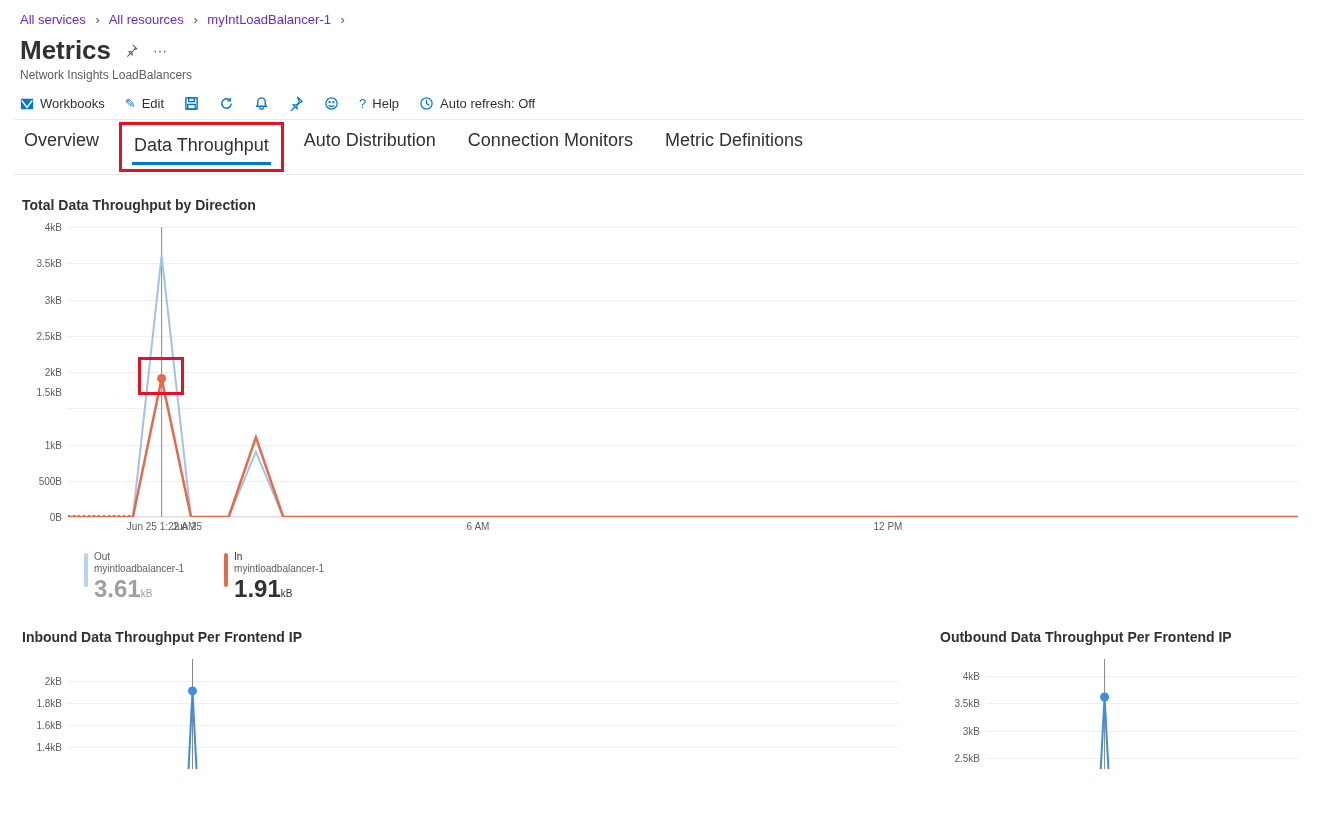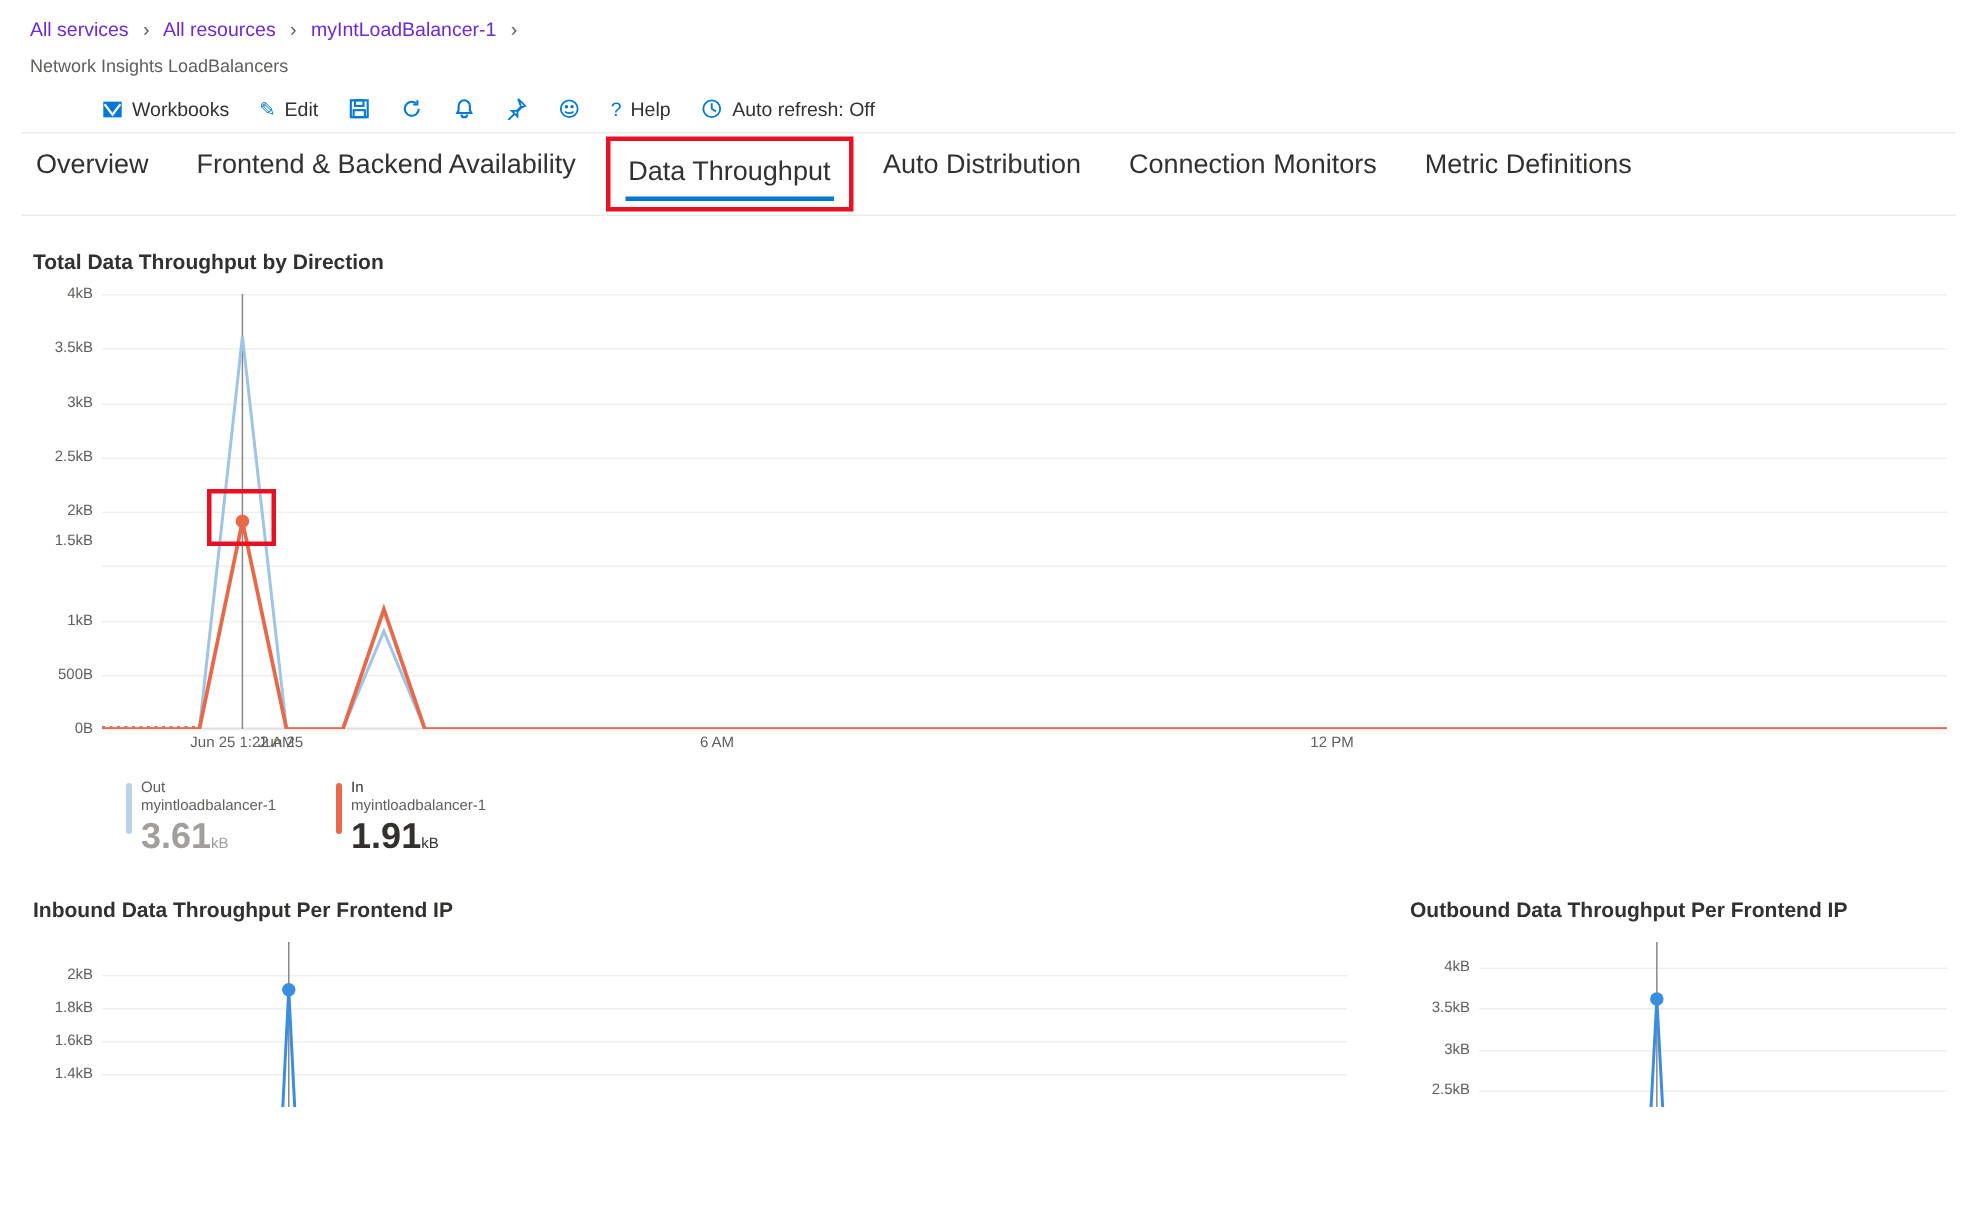--- a/index.html
+++ b/index.html
@@ -5,21 +5,21 @@
   * { box-sizing: border-box; margin: 0; padding: 0; }
   body { font-family: "Segoe UI", Arial, sans-serif; font-size: 13px; color: #323130; background: #fff; }
   a { color: #6d28d9; text-decoration: none; }
   .breadcrumb { padding: 12px 20px 4px; font-size: 13px; }
   .breadcrumb span.sep { color: #605e5c; margin: 0 6px; }
   .page-header { padding: 4px 20px 6px; }
   .page-title-row { display: flex; align-items: center; gap: 14px; }
   .page-title { font-size: 26px; font-weight: 600; }
   .subtitle { color: #605e5c; font-size: 12px; margin-top: 2px; }
   .icon-btn { color: #605e5c; cursor: pointer; font-size: 14px; }
-  .toolbar { display: flex; align-items: center; gap: 20px; padding: 8px 20px 4px; font-size: 13px; margin-left: 48px; }
+  .toolbar { display: flex; align-items: center; gap: 20px; padding: 8px 20px 4px; font-size: 13px; }
   .tool-item { display: inline-flex; align-items: center; gap: 6px; color: #323130; cursor: pointer; }
   .tool-blue { color: #0078d4; }
   .tabs-wrap { border-top: 1px solid #edebe9; border-bottom: 1px solid #edebe9; margin: 4px 14px 0 14px; }
   .tabs { display: flex; gap: 28px; padding: 0 8px; font-size: 18px; }
   .tab { padding: 10px 2px; color: #323130; cursor: pointer; }
   .tab.active { border-bottom: 3px solid #0078d4; }
   .tab-highlight { border: 3px solid #e81123; display: inline-block; padding: 4px 10px; margin: 2px -10px; }
   .section-title { font-size: 14px; font-weight: 600; padding: 22px 22px 6px; }
   .chart-area { position: relative; margin: 8px 20px 8px 20px; }
   .yaxis { position: absolute; left: 0; top: 0; bottom: 0; width: 48px; }
@@ -46,20 +46,29 @@
 <div class="breadcrumb">
   <a href="#">All services</a>
   <span class="sep">›</span>
   <a href="#">All resources</a>
   <span class="sep">›</span>
   <a href="#">myIntLoadBalancer-1</a>
   <span class="sep">›</span>
 </div>
 
 <div class="page-header">
+  <div class="page-title-row">
+    <span class="page-title">Metrics</span>
+    <span class="icon-btn" title="Pin">
+      <svg width="14" height="14" viewBox="0 0 16 16" fill="none" stroke="#605e5c" stroke-width="1.3">
+          <path d="M10 1l5 5-3 1-3 3v4l-2-2-4 4 4-4-2-2h4l3-3 1-3z" transform="scale(0.9)"></path>
+        </svg>
+    </span>
+    <span class="icon-btn">⋯</span>
+  </div>
   <div class="subtitle">Network Insights LoadBalancers</div>
 </div>
 
 <div class="toolbar">
   <span class="tool-item">
     <span class="tool-blue">
       <svg width="14" height="14" viewBox="0 0 16 16">
           <rect x="1" y="2" width="14" height="12" fill="#0078d4"></rect>
           <path d="M2 4 L8 12 L14 4" stroke="#fff" stroke-width="1.6" fill="none"></path>
         </svg>
@@ -113,21 +122,20 @@
           <path d="M8 4v4l3 2"></path>
         </svg>
     </span>
     <span>Auto refresh: Off</span>
   </span>
 </div>
 
 <div class="tabs-wrap">
   <div class="tabs">
     <div class="tab">Overview</div>
-    <div class="tab">Frontend &amp; Backend Availability</div>
     <div style="position:relative">
       <span class="tab-highlight">
         <div class="tab active" style="padding:6px 2px">Data Throughput</div>
       </span>
     </div>
     <div class="tab">Auto Distribution</div>
     <div class="tab">Connection Monitors</div>
     <div class="tab">Metric Definitions</div>
   </div>
 </div>

